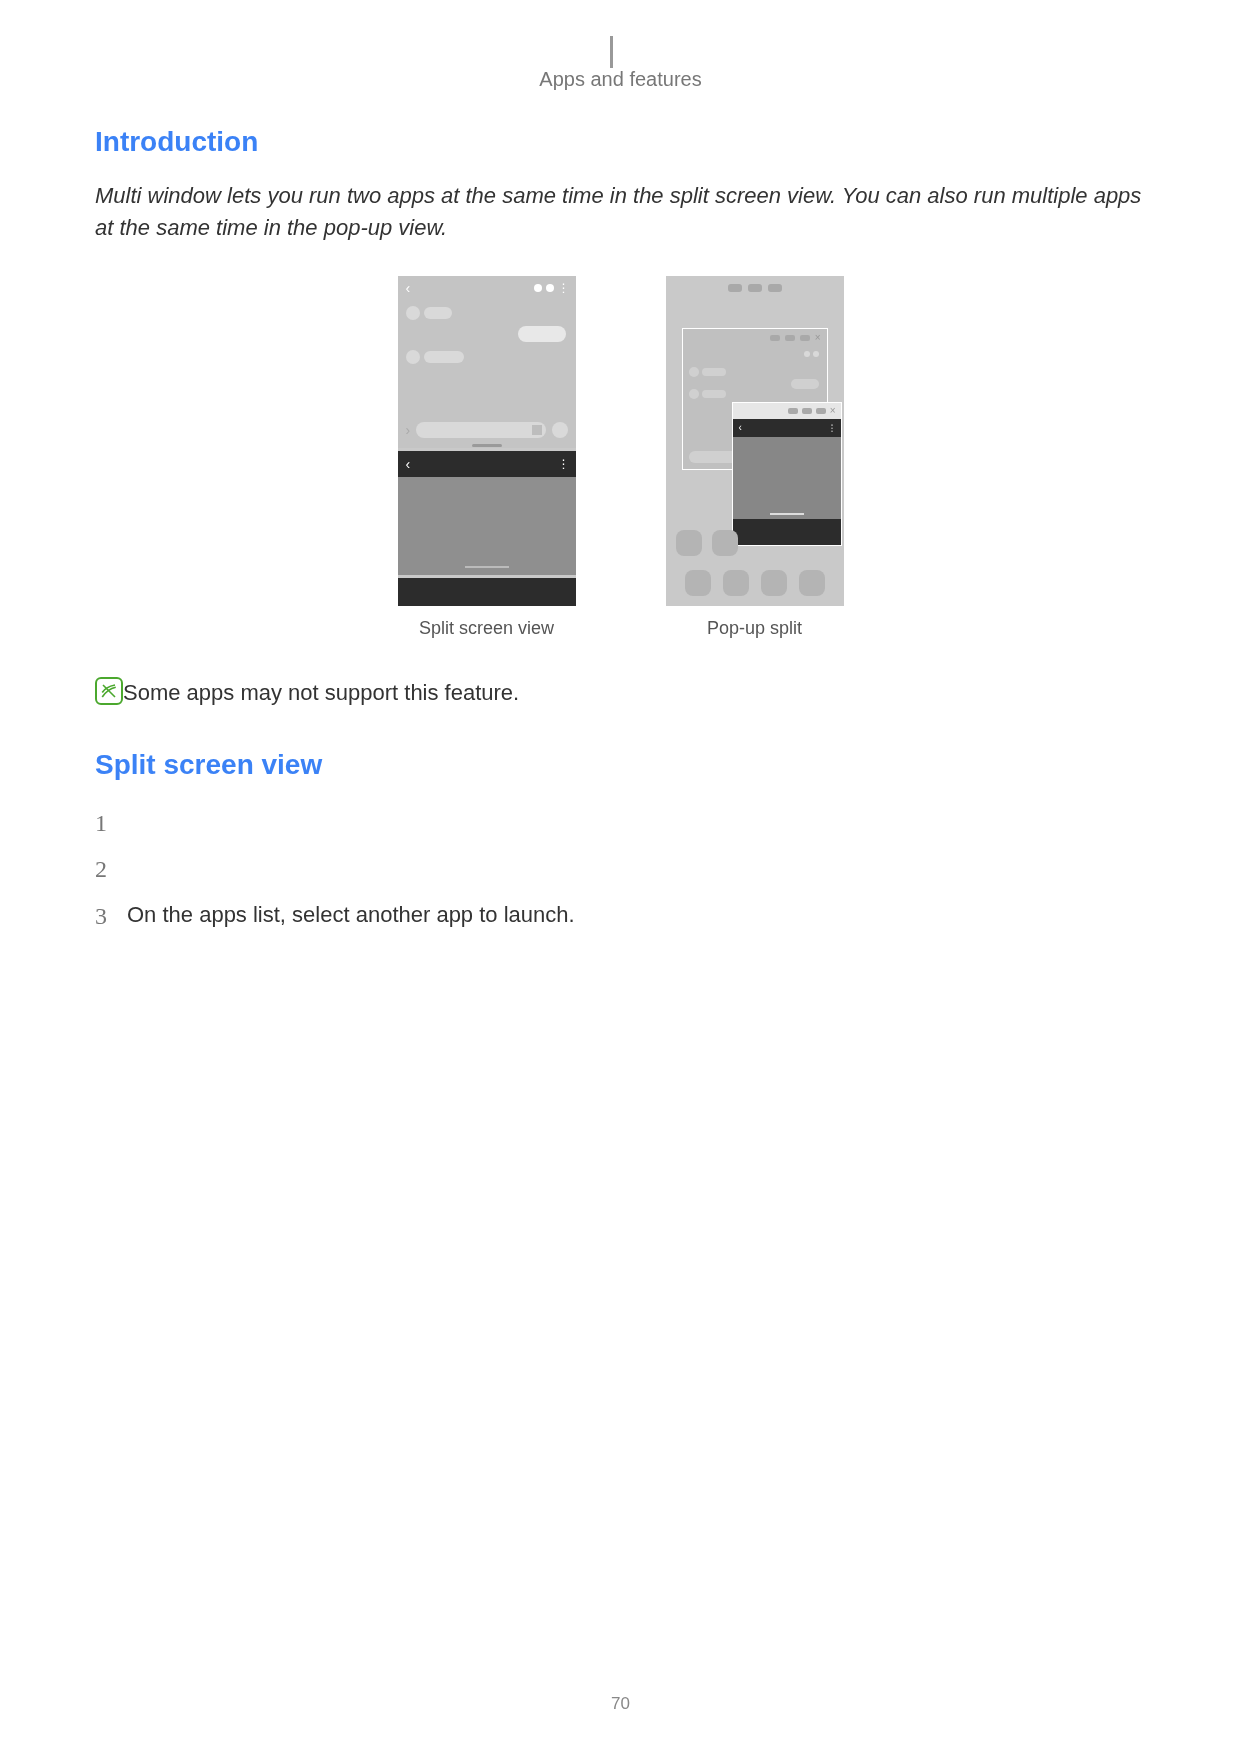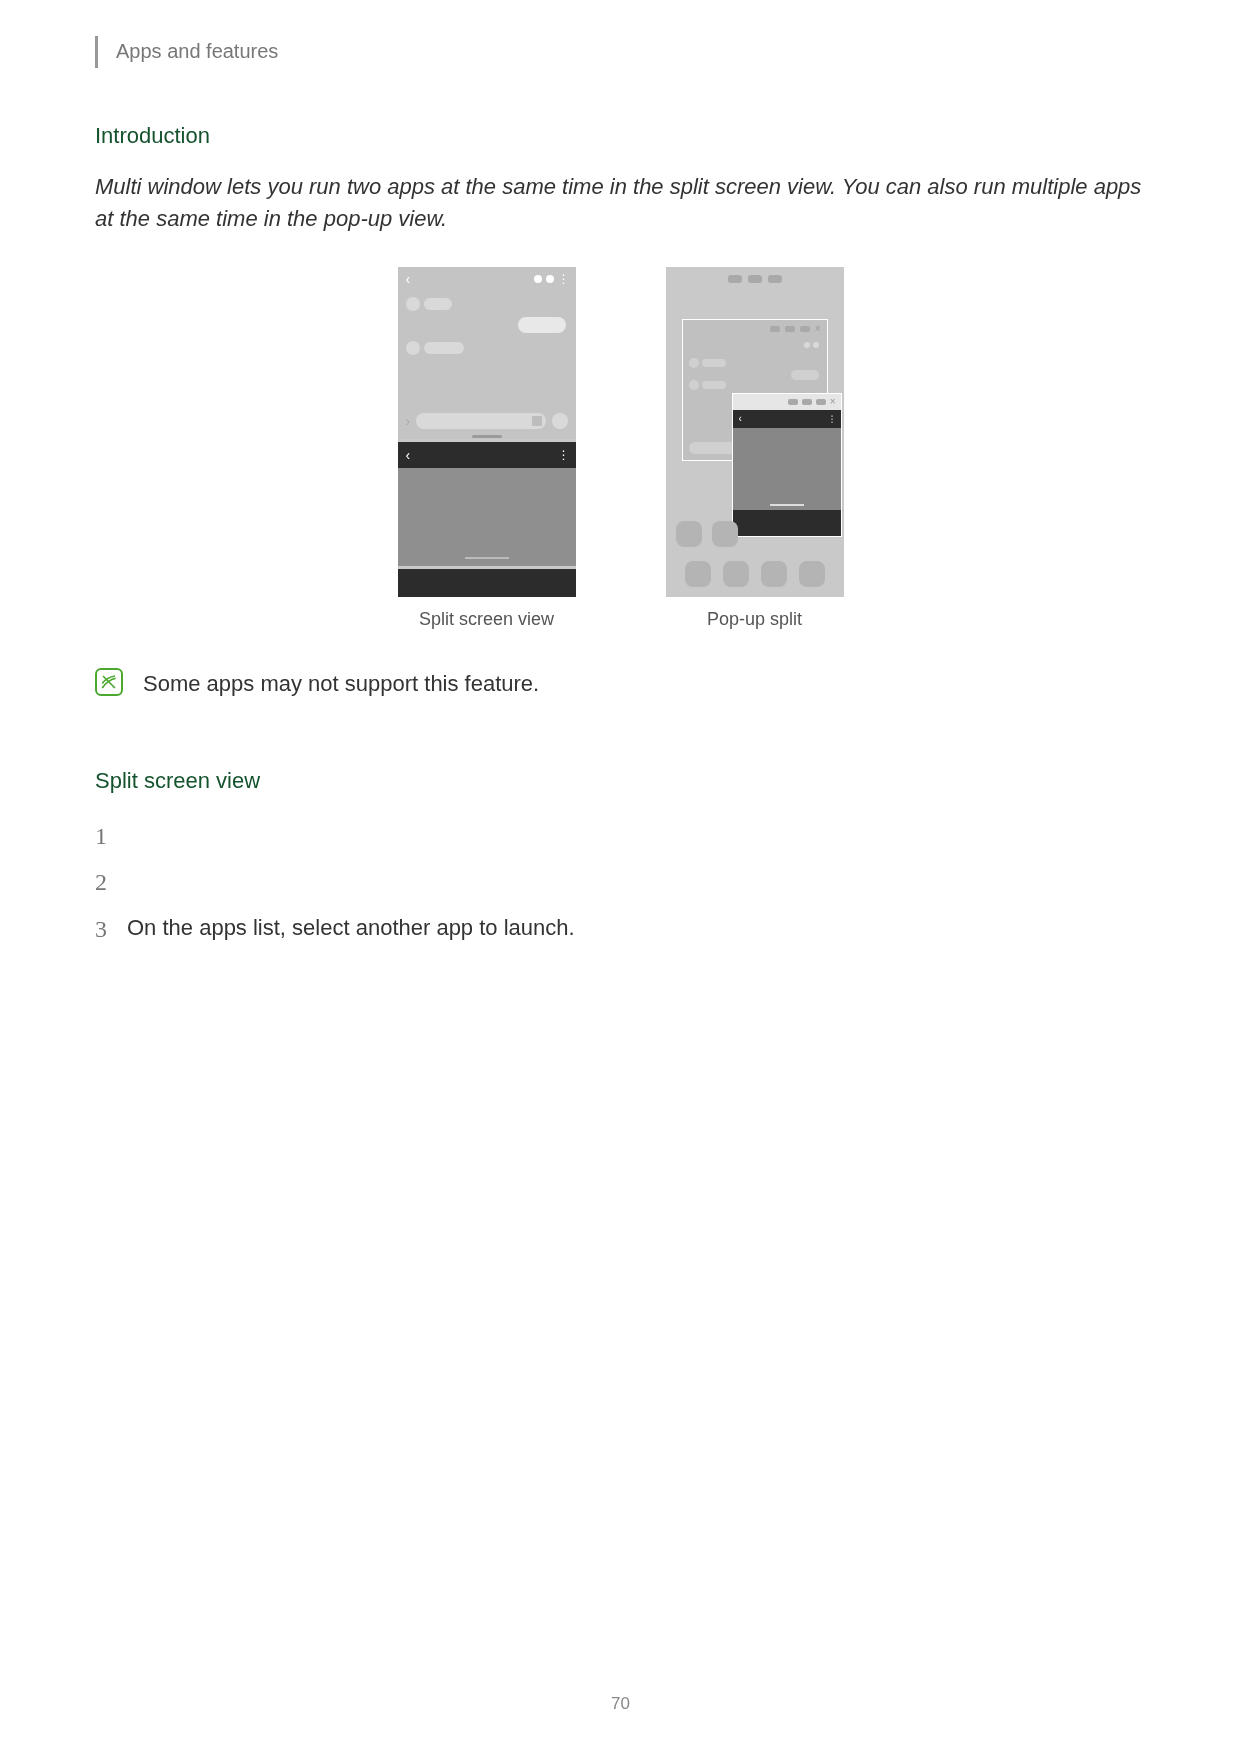--- a/index.html
+++ b/index.html
@@ -9,44 +9,45 @@
     background: #fff;
     font-family: "Segoe UI", "Helvetica Neue", Arial, sans-serif;
     color: #333;
     position: relative;
   }
   .page {
     padding: 40px 95px 0 95px;
   }
   .breadcrumb-wrap {
     display: flex;
-    align-items: flex-start;
-    margin-bottom: 55px;
+    align-items: center;
+    margin-bottom: 35px;
+    flex-direction: column;
   }
   .crumb-bar {
     width: 3px;
     height: 32px;
     background: #999;
     margin-right: 18px;
     margin-top: -4px;
   }
   .breadcrumb {
     font-size: 20px;
     color: #777;
   }
   .h1 {
     font-size: 46px;
     color: #2f7fc2;
     font-weight: 700;
     margin-bottom: 48px;
   }
   .h2 {
-    font-size: 22px;
-    color: #14532d;
-    font-weight: 400;
+    font-size: 28px;
+    color: #3b82f6;
+    font-weight: 700;
     margin-bottom: 22px;
   }
   .body-text {
     font-size: 22px;
     color: #333;
     line-height: 1.45;
     margin-bottom: 8px;
     font-style: italic;
   }
   .screenshots {
@@ -131,22 +132,22 @@
   }
   .w2hdr { position:absolute; top:0; left:0; width:100%; height:16px; background:#e6e6e6; display:flex; align-items:center; justify-content:flex-end; gap:4px; padding-right:5px;}
   .w2bar { position:absolute; top:16px; left:0; width:100%; height:18px; background:#2c2c2c; display:flex; align-items:center; justify-content:space-between; padding:0 6px;}
   .w2bot { position:absolute; bottom:0; left:0; width:100%; height:26px; background:#2c2c2c;}
   .w2line { position:absolute; bottom:30px; left:50%; transform:translateX(-50%); width:34px; height:2px; background:#ddd;}
   .dock { position:absolute; bottom:10px; left:0; width:100%; display:flex; justify-content:center; gap:12px;}
   .dockicon { width:26px; height:26px; border-radius:8px; background:#b4b4b4;}
   .dockrow2 { position:absolute; bottom:50px; left:10px; display:flex; gap:10px;}
   
   .note {
-    display:flex; align-items:flex-start; gap:20px;
-    margin-bottom: 68px;
+    display:flex; align-items:flex-start; 
+    margin-bottom: 40px;
   }
   .note-icon {
     width:28px; height:28px; border:2px solid #4ba82e; border-radius:6px;
     display:flex; align-items:center; justify-content:center; flex-shrink:0;
     margin-top:2px;
   }
   .note-icon svg { width:18px; height:18px; }
   .note-text { font-size:22px; color:#333; line-height:1.45; padding-top:2px;}
   
   .steps { list-style:none; }

